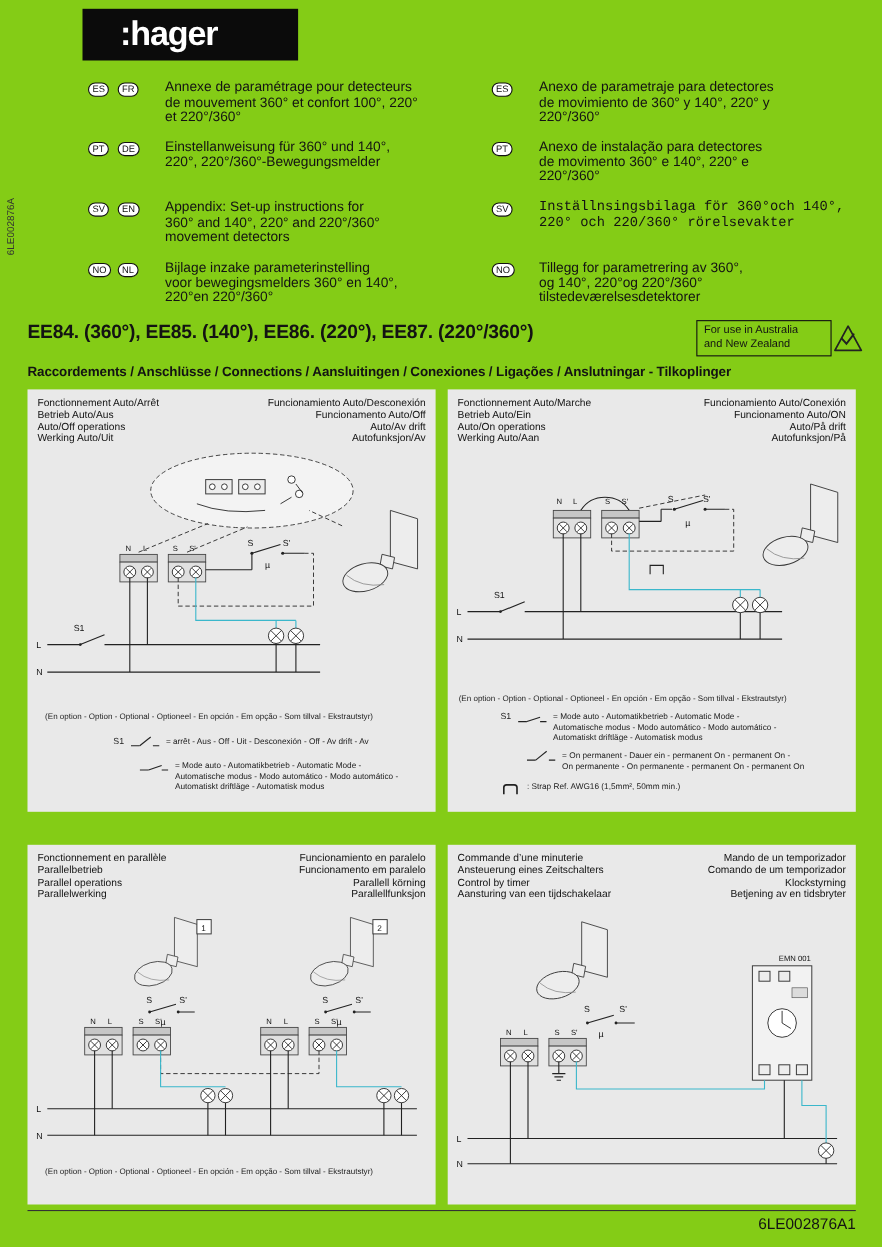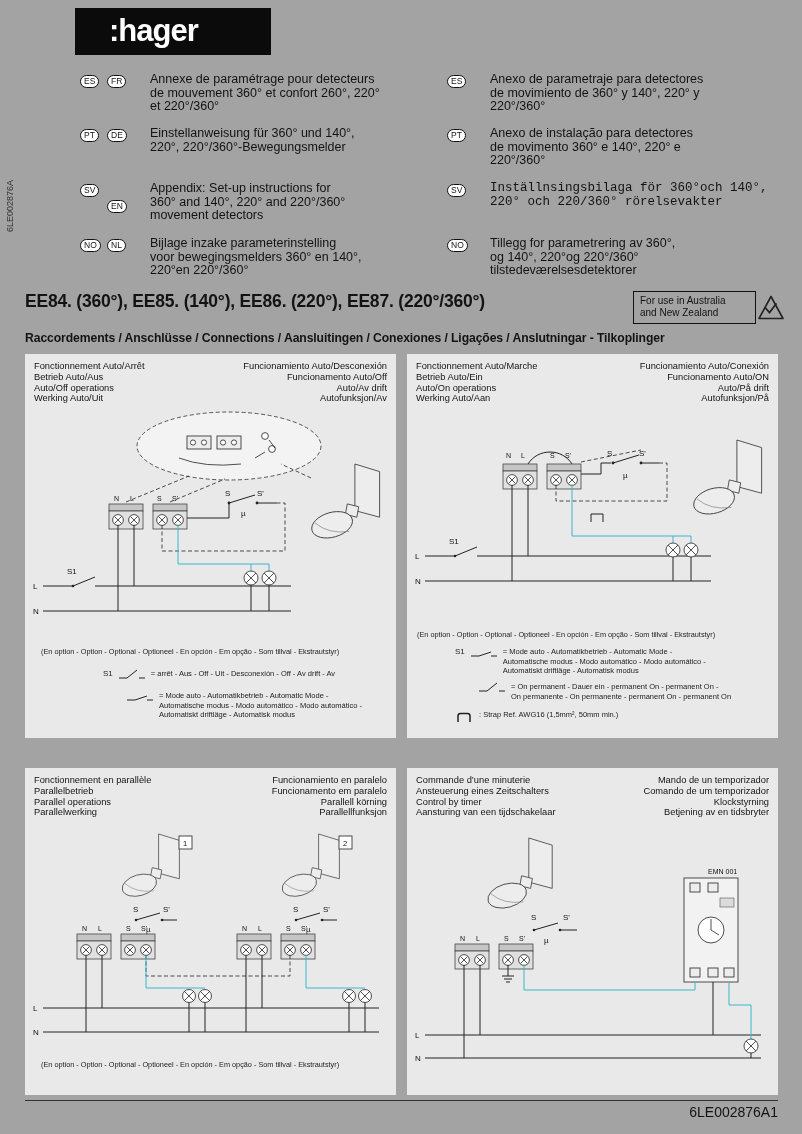--- a/index.html
+++ b/index.html
@@ -1,16 +1,16 @@
 <!DOCTYPE html>
 <html><head>
 <meta charset="utf-8">
 <style>
   html,body{margin:0;padding:0;background:#fff;}
-  .page{position:relative;width:802px;height:1134px;background:#a3a3a3;overflow:hidden;
+  .page{position:relative;width:802px;height:1134px;background:#84cc16;overflow:hidden;
         font-family:"Liberation Sans",sans-serif;color:#131313;}
   .abs{position:absolute;}
   .logo-box{left:75px;top:8px;width:196px;height:47px;background:#0b0b0b;color:#fff;}
   .logo-text{font-size:31px;font-weight:bold;line-height:46px;padding-left:34px;letter-spacing:-1px;}
   .side-code{left:5px;top:232px;font-size:9px;color:#333;transform:rotate(-90deg);
              transform-origin:0 0;white-space:nowrap;}
   .intro-row{position:absolute;}
   .badge{position:absolute;border:1px solid #111;border-radius:8px;font-size:8.5px;line-height:11px;
          padding:0 3px;min-width:16px;text-align:center;height:13px;box-sizing:border-box;background:#fff;}
   .intro-lines{position:absolute;font-size:12.5px;line-height:13.5px;white-space:nowrap;}
@@ -48,35 +48,35 @@
     <div class="logo-text">:hager</div>
   </div>
 
   <div class="abs side-code">6LE002876A</div>
 
   <div class="intro-row" style="left:80px;top:73px;">
     <span class="badge" style="left:0;top:2px;">ES</span>
     <span class="badge" style="left:27px;top:2px;">FR</span>
     <div class="intro-lines" style="left:70px;top:0;">
       <div>Annexe de paramétrage pour detecteurs</div>
-      <div>de mouvement 360° et confort 260°, 220°</div>
+      <div>de mouvement 360° et confort 100°, 220°</div>
       <div>et 220°/360°</div>
     </div>
   </div>
   <div class="intro-row" style="left:80px;top:127px;">
     <span class="badge" style="left:0;top:2px;">PT</span>
     <span class="badge" style="left:27px;top:2px;text-align:center;">DE</span>
     <div class="intro-lines" style="left:70px;top:0;">
       <div>Einstellanweisung für 360° und 140°,</div>
       <div>220°, 220°/360°-Bewegungsmelder</div>
     </div>
   </div>
   <div class="intro-row" style="left:80px;top:182px;">
     <span class="badge" style="left:0;top:2px;">SV</span>
-    <span class="badge" style="left:27px;top:2px;margin-top:16px;">EN</span>
+    <span class="badge" style="left:27px;top:2px;">EN</span>
     <div class="intro-lines" style="left:70px;top:0;">
       <div>Appendix: Set-up instructions for</div>
       <div>360° and 140°, 220° and 220°/360°</div>
       <div>movement detectors</div>
     </div>
   </div>
   <div class="intro-row" style="left:80px;top:237px;">
     <span class="badge" style="left:0;top:2px;">NO</span>
     <span class="badge" style="left:27px;top:2px;">NL</span>
     <div class="intro-lines" style="left:70px;top:0;">

